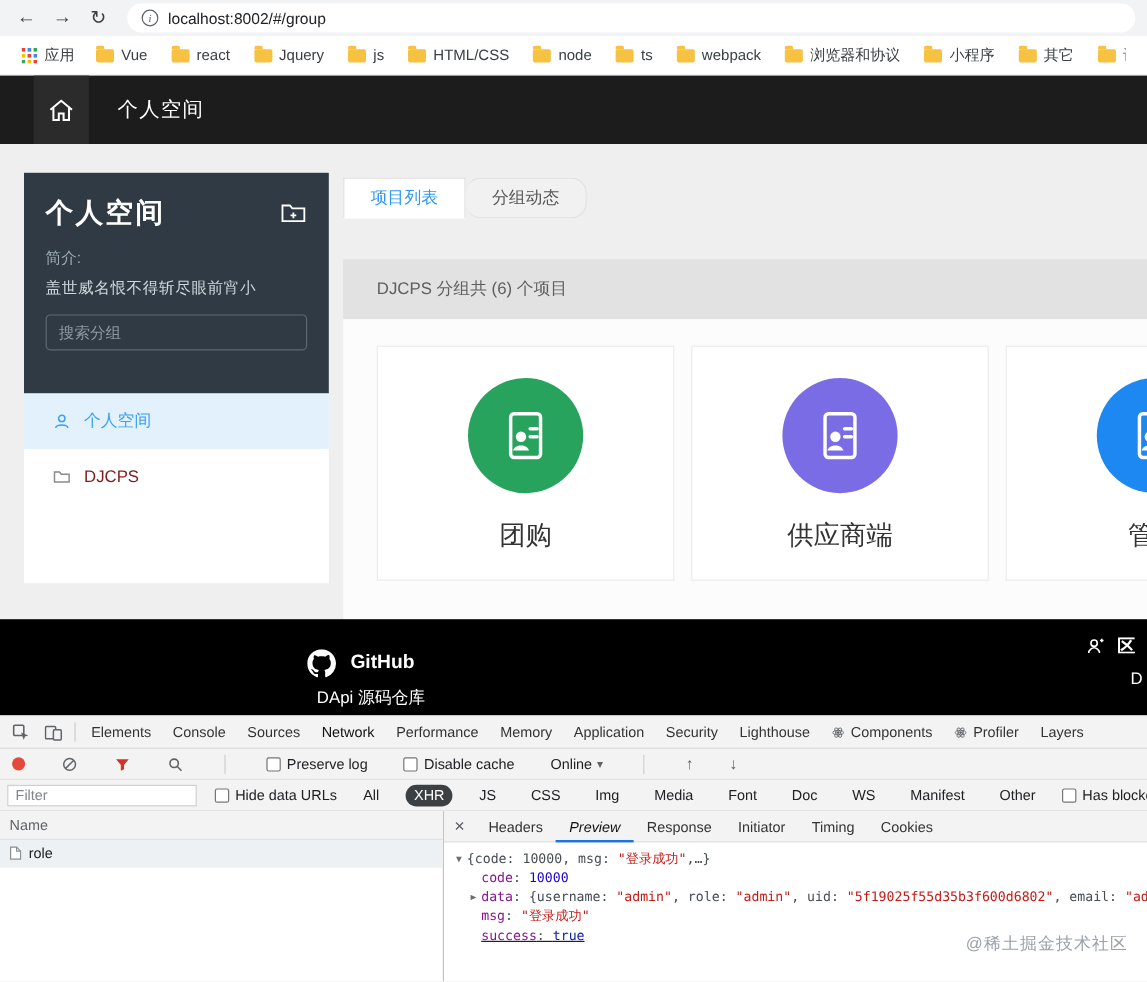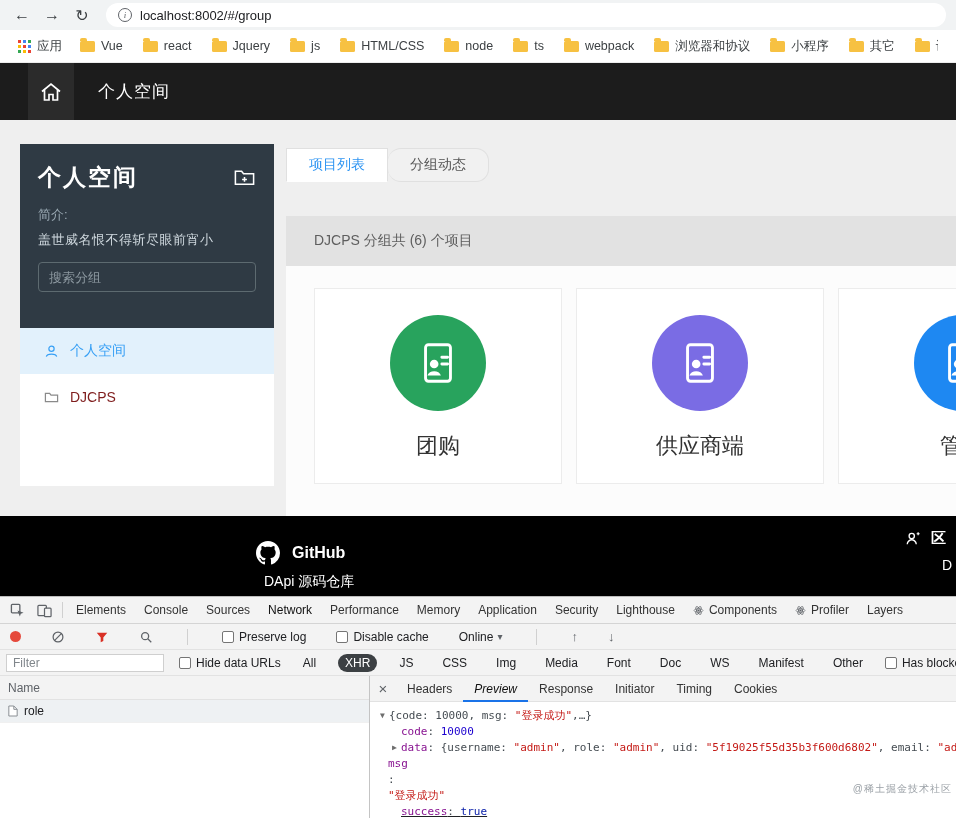--- a/index.html
+++ b/index.html
@@ -94,21 +94,21 @@
   .detail-tab.active { border-bottom:2px solid #1a73e8; padding-top:2px; color:#111;font-style:italic; }
 
   .preview { font-family:"DejaVu Sans Mono",monospace; font-size:11px; line-height:16px; padding:6px 0 0 6px; height:116px; overflow:hidden; }
   .pline { white-space:pre; display:flex; }
   .tree-arrow { width:13px; color:#6e6e6e; font-size:8px; flex:none; display:flex; align-items:center; justify-content:center; }
   .c-plain { color:#454c52; }
   .c-key { color:#881391; }
   .c-str { color:#c41a16; }
   .c-num { color:#1c00cf; }
   .c-bool { color:#0d22aa; }
-  .watermark { position:absolute; right:4px; bottom:22px; font-size:10px; color:#9aa0a6; letter-spacing:1px; }
+  .watermark { position:absolute; right:16px; bottom:22px; font-size:14px; color:#9aa0a6; letter-spacing:1px; }
 
   svg { display:block; }
 </style>
 </head>
 <body>
 
 <div class="screen">
 
   <div class="topbar">
     <span class="nav-btn">←</span>
@@ -466,21 +466,21 @@
           <span class="detail-tab active">Preview</span>
           <span class="detail-tab">Response</span>
           <span class="detail-tab">Initiator</span>
           <span class="detail-tab">Timing</span>
           <span class="detail-tab">Cookies</span>
         </div>
         <div class="preview">
             <div class="pline" style="padding-left: 0px;"><span class="tree-arrow">▼</span><span class="c-plain">{code: </span><span class="c-plain">10000</span><span class="c-plain">, msg: </span><span class="c-str">"登录成功"</span><span class="c-plain">,…}</span></div>
             <div class="pline" style="padding-left: 12px;"><span class="tree-arrow"></span><span class="c-key">code</span><span class="c-plain">: </span><span class="c-num">10000</span></div>
             <div class="pline" style="padding-left: 12px;"><span class="tree-arrow">▶</span><span class="c-key">data</span><span class="c-plain">: </span><span class="c-plain">{username: </span><span class="c-str">"admin"</span><span class="c-plain">, role: </span><span class="c-str">"admin"</span><span class="c-plain">, uid: </span><span class="c-str">"5f19025f55d35b3f600d6802"</span><span class="c-plain">, email: </span><span class="c-str">"ad</span></div>
-            <div class="pline" style="padding-left: 12px; flex-direction: column;"><span class="tree-arrow"></span><span class="c-key">msg</span><span class="c-plain">: </span><span class="c-str">"登录成功"</span></div>
+            <div class="pline" style="padding-left: 12px;"><span class="tree-arrow"></span><span class="c-key">msg</span><span class="c-plain">: </span><span class="c-str">"登录成功"</span></div>
             <div class="pline" style="padding-left: 12px; text-decoration: underline;"><span class="tree-arrow"></span><span class="c-key">success</span><span class="c-plain">: </span><span class="c-bool">true</span></div>
           </div>
       </div>
     </div>
 
     <div class="watermark">@稀土掘金技术社区</div>
   </div>
 
 </div>
 

